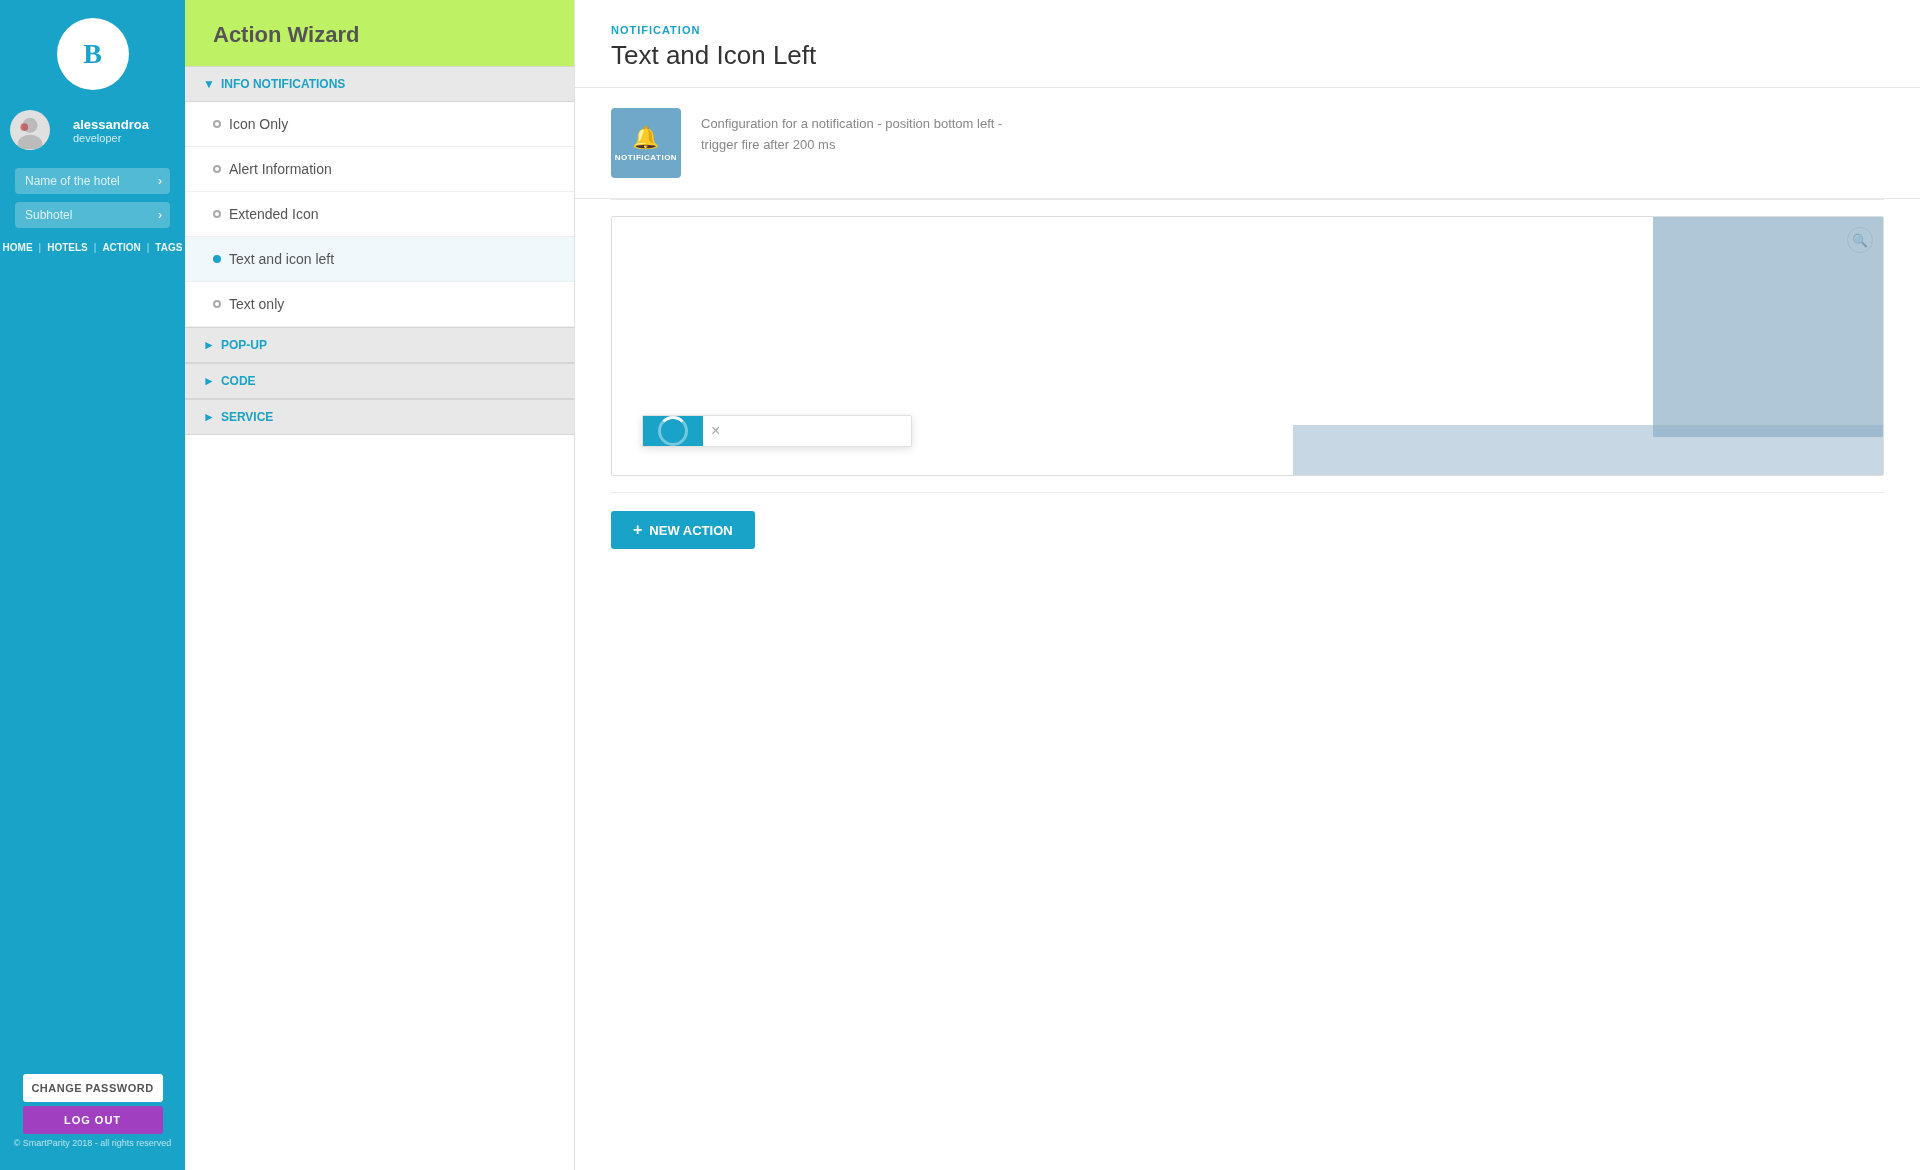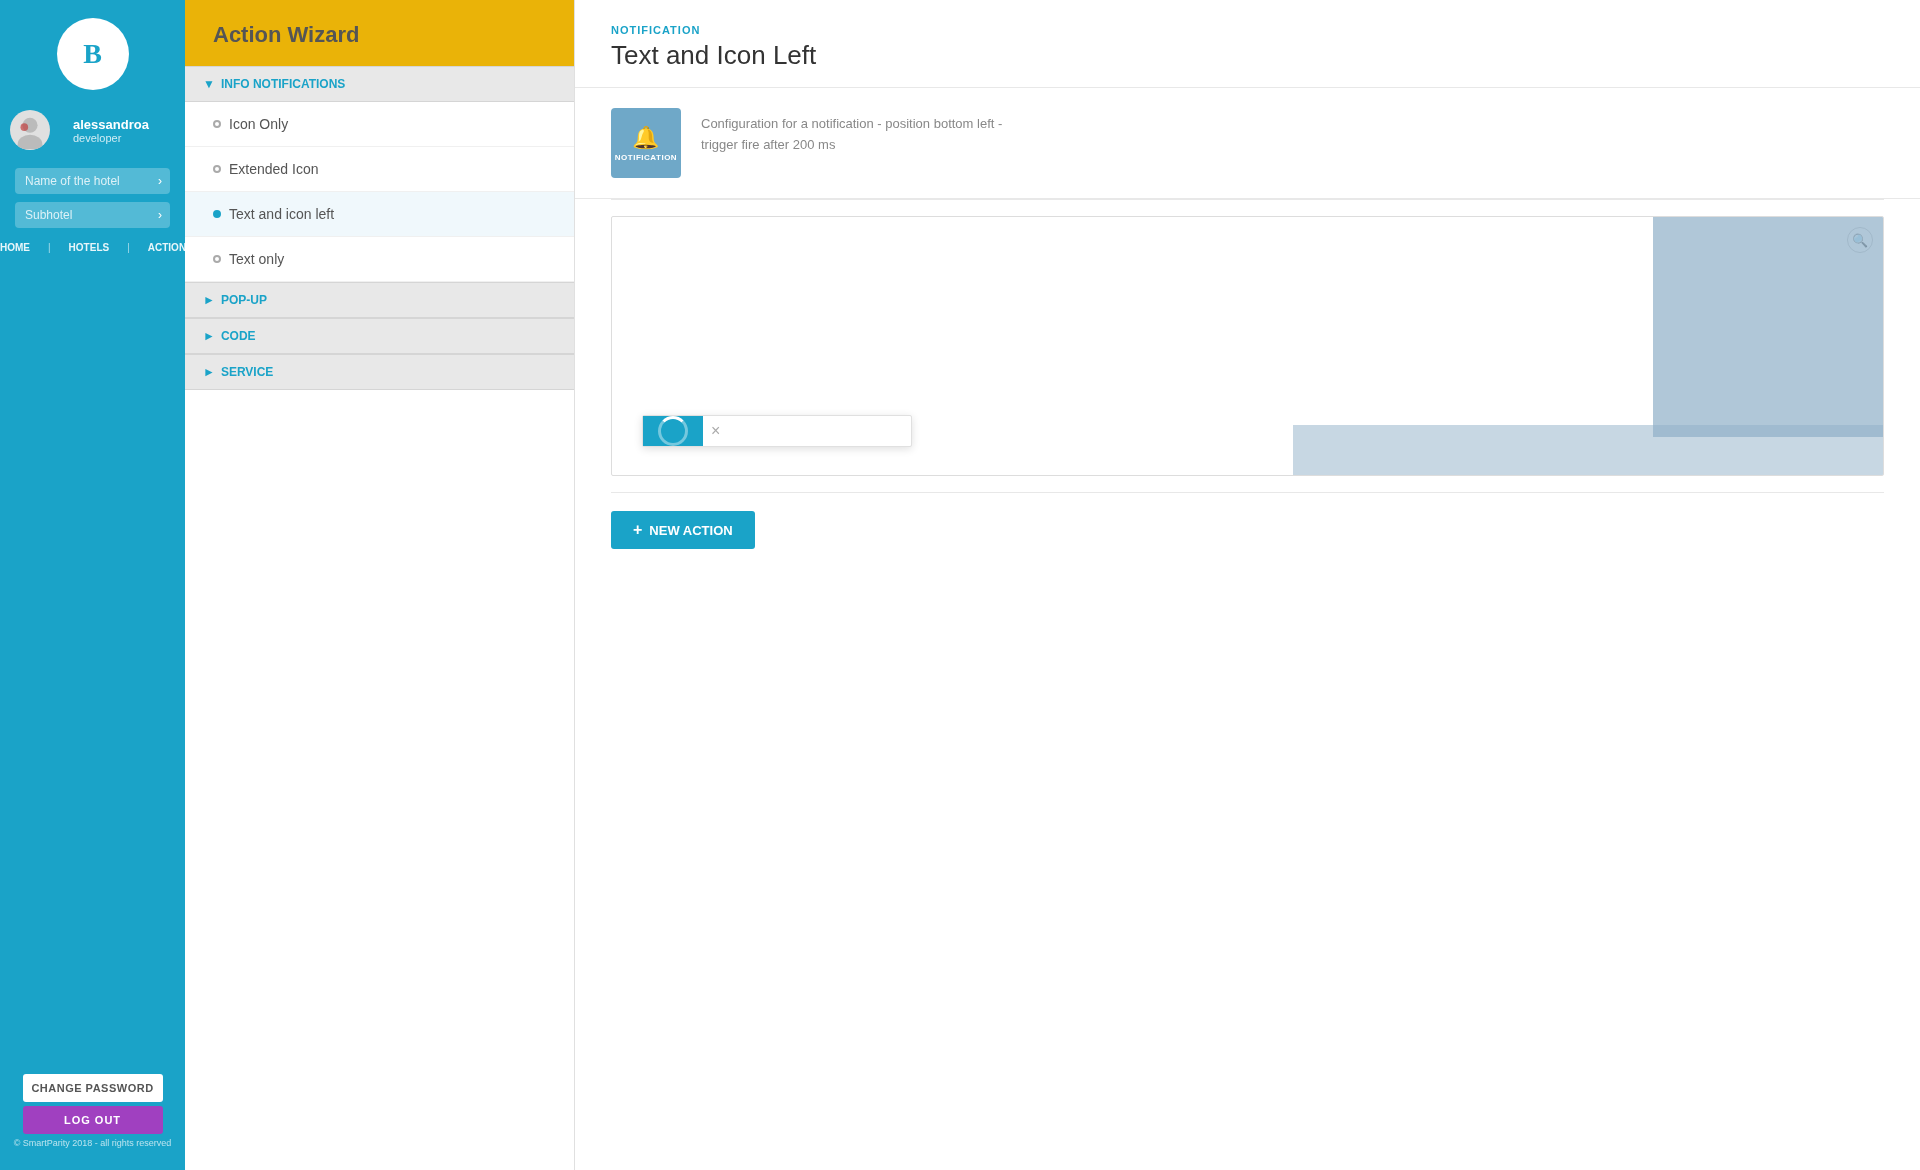--- a/index.html
+++ b/index.html
@@ -81,26 +81,26 @@
       right: 8px;
       top: 50%;
       transform: translateY(-50%);
       color: white;
       font-size: 12px;
     }
 
     .sidebar-nav {
       display: flex;
       flex-direction: row;
-      gap: 18px;
+      gap: 6px;
       padding: 10px 0 6px 0;
       font-size: 10px;
       color: rgba(255,255,255,0.9);
       width: 100%;
-      justify-content: flex-start;
+      justify-content: center;
     }
     .sidebar-nav a { color: rgba(255,255,255,0.9); text-decoration: none; font-size: 10px; font-weight: 600; }
     .sidebar-nav .sep { color: rgba(255,255,255,0.6); }
 
     .sidebar-bottom {
       margin-top: auto;
       width: 100%;
       display: flex;
       flex-direction: column;
       align-items: center;
@@ -155,21 +155,21 @@
       border-right: 1px solid #e0e0e0;
       display: flex;
       flex-direction: column;
       overflow-y: auto;
     }
     .wizard-title {
       font-size: 22px;
       font-weight: 600;
       color: #555;
       padding: 22px 28px 18px 28px;
-      background: #eab308;
+      background: #bef264;
     }
 
     .section-header {
       background: #e8e8e8;
       padding: 10px 18px;
       font-size: 12px;
       font-weight: 700;
       color: #1aa3c8;
       cursor: pointer;
       display: flex;
@@ -454,20 +454,24 @@
     <div class="wizard-title">Action Wizard</div>
 
     <div class="section-header">
       <span class="arrow">▼</span>
       <span>INFO NOTIFICATIONS</span>
     </div>
 
     <div class="menu-item">
       <span class="bullet"></span>
       <span>Icon Only</span>
+    </div>
+    <div class="menu-item">
+      <span class="bullet"></span>
+      <span>Alert Information</span>
     </div>
     <div class="menu-item">
       <span class="bullet"></span>
       <span>Extended Icon</span>
     </div>
     <div class="menu-item active">
       <span class="bullet"></span>
       <span>Text and icon left</span>
     </div>
     <div class="menu-item">

